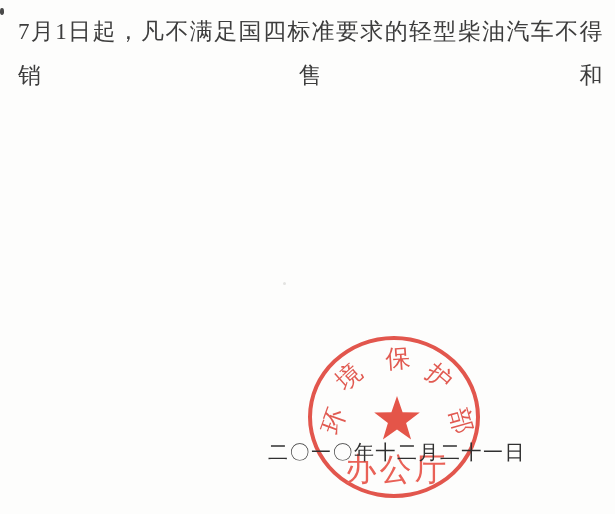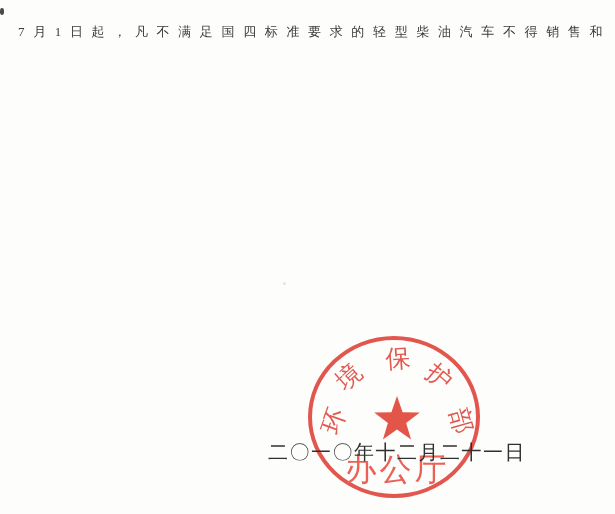--- a/index.html
+++ b/index.html
@@ -17,21 +17,21 @@
     height: 514px;
     background: #fdfdfc;
   }
   
   .text-block {
     position: absolute;
     left: 18px;
     top: 10px;
     width: 585px;
     color: #3d3d3d;
-    font-size: 13px;
+    font-size: 23px;
   }
   .para { margin: 0; padding: 0; }
   .para2 { margin-top: 3px; }
   .line {
     height: 44px;
     line-height: 44px;
     letter-spacing: 0.4px;
     white-space: nowrap;
   }
   .line.justified {

